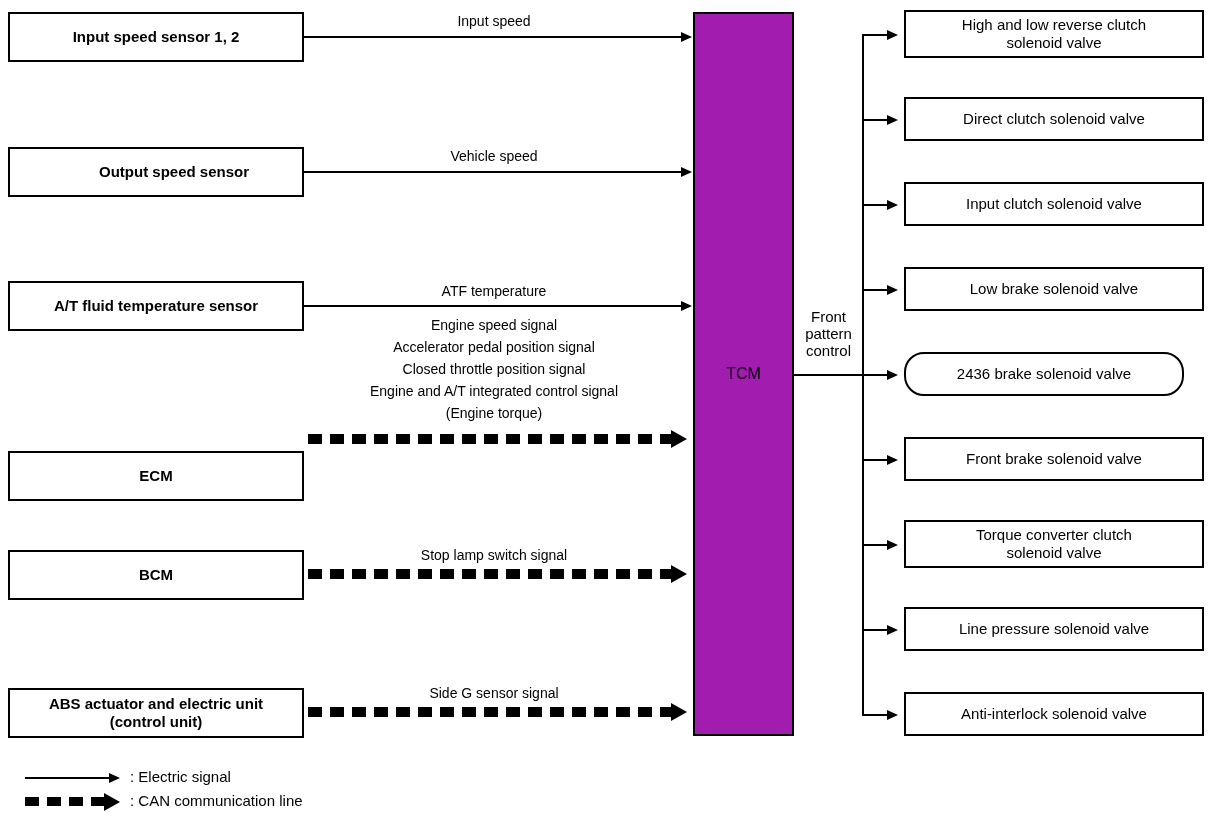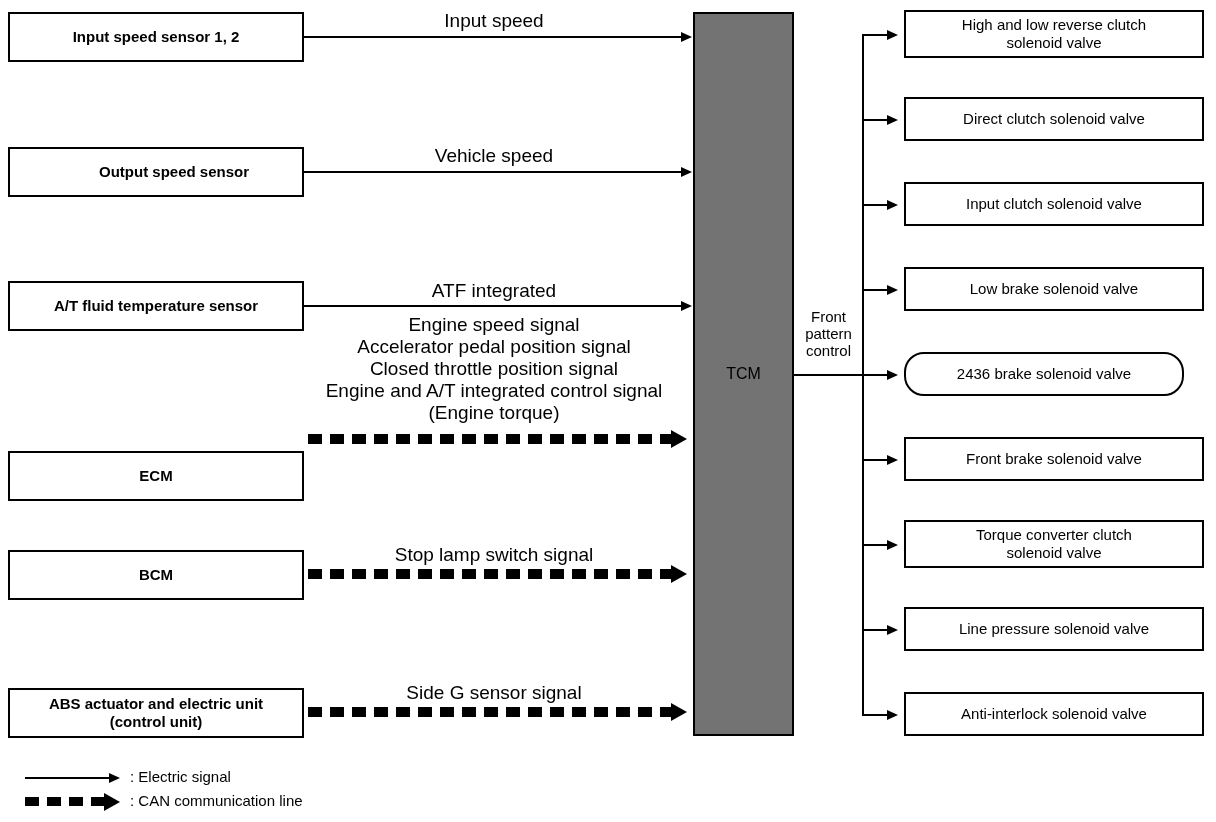--- a/index.html
+++ b/index.html
@@ -32,21 +32,21 @@
     line-height: 18px;
     padding: 0 4px;
   }
   .box.bold { font-weight: bold; }
 
   
   .tcm-box {
     position: absolute;
     box-sizing: border-box;
     border: 2px solid #000;
-    background: #737373;
+    background: #a21caf;
     display: flex;
     align-items: center;
     justify-content: center;
     font-size: 16px;
   }
 
   
   .hline {
     position: absolute;
     height: 2px;
@@ -79,21 +79,21 @@
     height: 10px;
     background: repeating-linear-gradient(
       to right,
       #000 0px, #000 14px,
       #ffffff 14px, #ffffff 22px
     );
   }
 
   .label {
     position: absolute;
-    font-size: 19px;
+    font-size: 14px;
     line-height: 18px;
     text-align: center;
     white-space: pre;
   }
 
   .shift-label {
     position: absolute;
     font-size: 15px;
     line-height: 17px;
     text-align: center;
@@ -139,21 +139,21 @@
   <div class="hline" style="left:304px; top:36px; width:378px;"></div>
   <div class="arrowhead" style="left:681px; top:32px;"></div>
   <div class="label" style="left:304px; top:12px; width:380px;">Input speed</div>
 
   <div class="hline" style="left:304px; top:171px; width:378px;"></div>
   <div class="arrowhead" style="left:681px; top:167px;"></div>
   <div class="label" style="left:304px; top:147px; width:380px;">Vehicle speed</div>
 
   <div class="hline" style="left:304px; top:305px; width:378px;"></div>
   <div class="arrowhead" style="left:681px; top:301px;"></div>
-  <div class="label" style="left:304px; top:282px; width:380px;">ATF integrated</div>
+  <div class="label" style="left:304px; top:282px; width:380px;">ATF temperature</div>
 
   <div class="canline" style="left:308px; top:434px; width:364px;"></div>
   <div class="arrowhead big" style="left:671px; top:430px;"></div>
   <div class="label" style="left:284px; top:316px; width:420px;">Engine speed signal</div>
   <div class="label" style="left:284px; top:360px; width:420px;">Closed throttle position signal</div>
   <div class="label" style="left:284px; top:338px; width:420px;">Accelerator pedal position signal</div>
   <div class="label" style="left:284px; top:382px; width:420px;">Engine and A/T integrated control signal</div>
   <div class="label" style="left:284px; top:404px; width:420px;">(Engine torque)</div>
 
   <div class="canline" style="left:308px; top:569px; width:364px;"></div>

